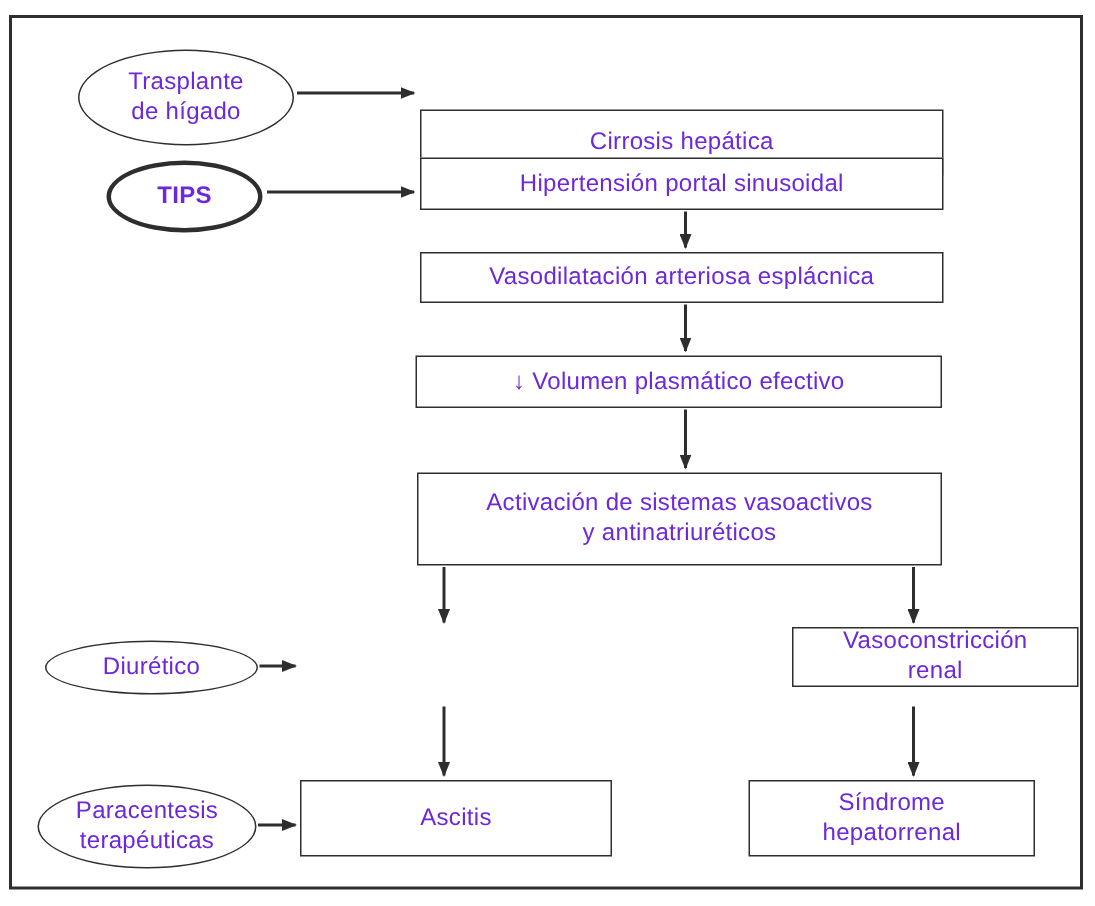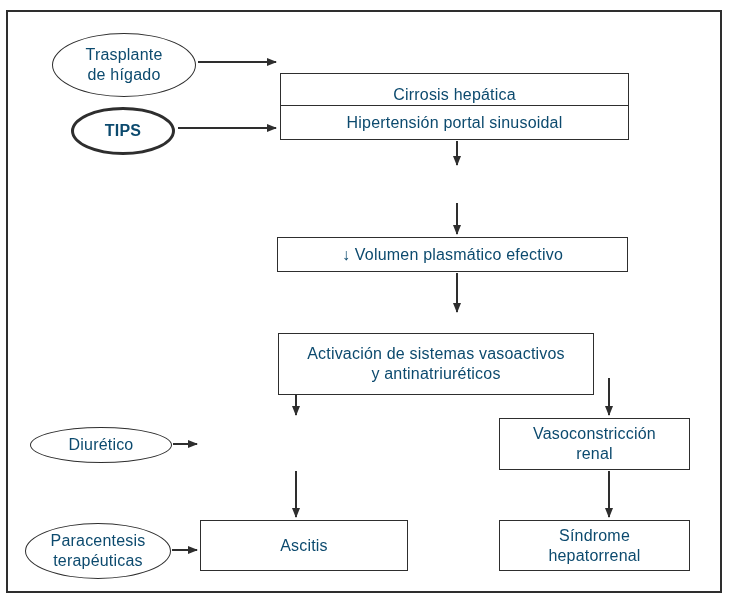--- a/index.html
+++ b/index.html
@@ -6,21 +6,21 @@
     margin: 0;
     padding: 0;
     background: #ffffff;
   }
   #stage {
     position: relative;
     width: 730px;
     height: 604px;
     background: #ffffff;
     font-family: "Liberation Sans", "DejaVu Sans", sans-serif;
-    color: #0c4a6e;
+    color: #6d28d9;
     overflow: hidden;
   }
   .frame {
     position: absolute;
     left: 6px;
     top: 10px;
     width: 716px;
     height: 583px;
     border: 2px solid #2e2e2e;
     box-sizing: border-box;
@@ -45,24 +45,24 @@
   }
   .ellipse.thick {
     border-width: 3px;
     font-weight: bold;
   }
   
   #n-cirrosis        { left: 280px; top: 33px;  width: 349px; height: 44px; margin-top: 40px; }
   #n-hipertension    { left: 280px; top: 105px; width: 349px; height: 35px; }
   #n-vasodilatacion  { left: 280px; top: 168px; width: 349px; height: 34px; }
   #n-volumen         { left: 277px; top: 237px; width: 351px; height: 35px; }
-  #n-activacion      { left: 278px; top: 333px; width: 316px; height: 62px; }
+  #n-activacion      { left: 278px; top: 315px; width: 350px; height: 62px; }
   
   #n-retencion       { left: 200px; top: 418px; width: 193px; height: 52px; }
-  #n-vasoconstriccion{ left: 499px; top: 418px; width: 191px; height: 52px; }
+  #n-vasoconstriccion{ left: 528px; top: 418px; width: 191px; height: 40px; }
   #n-ascitis         { left: 200px; top: 520px; width: 208px; height: 51px; text-align: right; }
   #n-sindrome        { left: 499px; top: 520px; width: 191px; height: 51px; text-align: center; }
   
   #n-trasplante      { left: 52px;  top: 33px;  width: 144px; height: 64px; }
   #n-tips            { left: 71px;  top: 107px; width: 104px; height: 48px; }
   #n-diuretico       { left: 30px;  top: 427px; width: 142px; height: 36px; }
   #n-paracentesis    { left: 25px;  top: 523px; width: 146px; height: 56px; }
 
   #arrow-layer {
     position: absolute;
@@ -110,20 +110,21 @@
 
   <div id="n-trasplante" class="node ellipse">Trasplante
 de hígado</div>
   <div id="n-tips" class="node ellipse thick">TIPS</div>
   <div id="n-diuretico" class="node ellipse">Diurético</div>
   <div id="n-paracentesis" class="node ellipse">Paracentesis
 terapéuticas</div>
 
   <div id="n-cirrosis" class="node">Cirrosis hepática</div>
   <div id="n-hipertension" class="node">Hipertensión portal sinusoidal</div>
+  <div id="n-vasodilatacion" class="node">Vasodilatación arteriosa esplácnica</div>
   <div id="n-volumen" class="node">↓ Volumen plasmático efectivo</div>
   <div id="n-activacion" class="node">Activación de sistemas vasoactivos
 y antinatriuréticos</div>
 
   <div id="n-vasoconstriccion" class="node">Vasoconstricción
 renal</div>
   <div id="n-ascitis" class="node">Ascitis</div>
   <div id="n-sindrome" class="node">Síndrome
 hepatorrenal</div>
 

